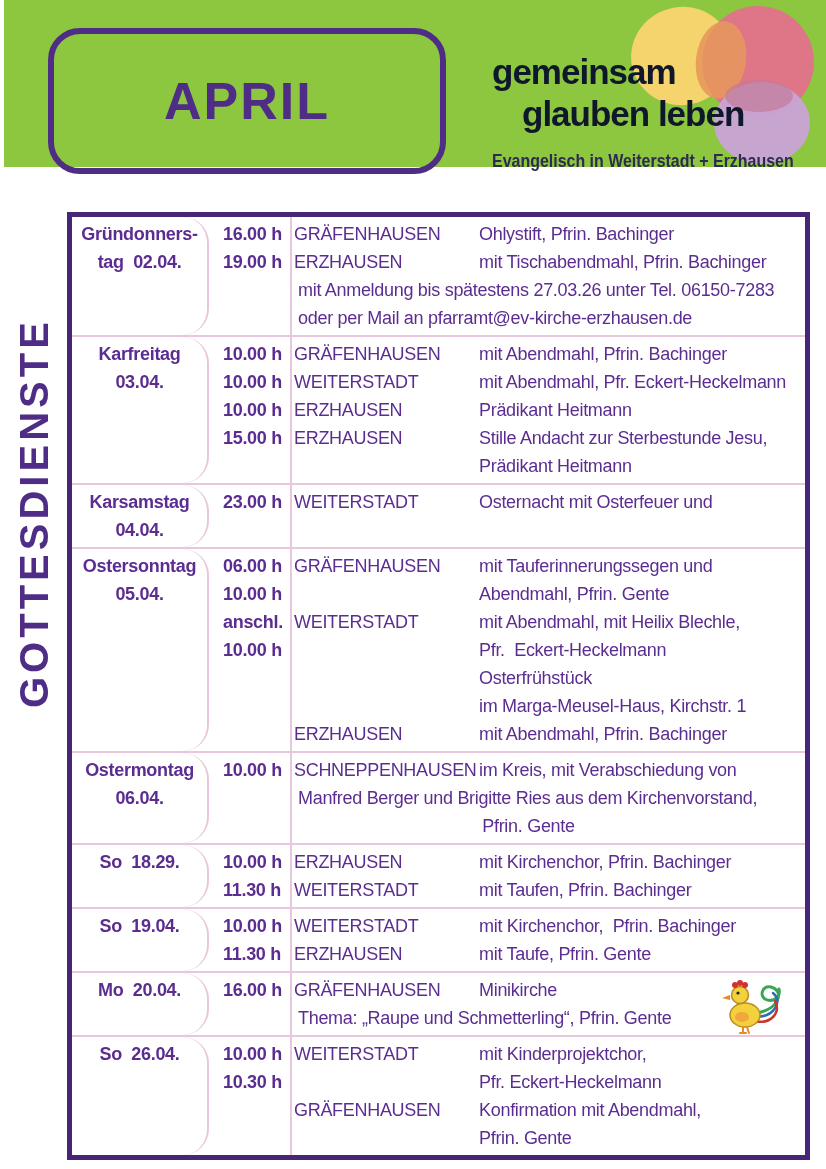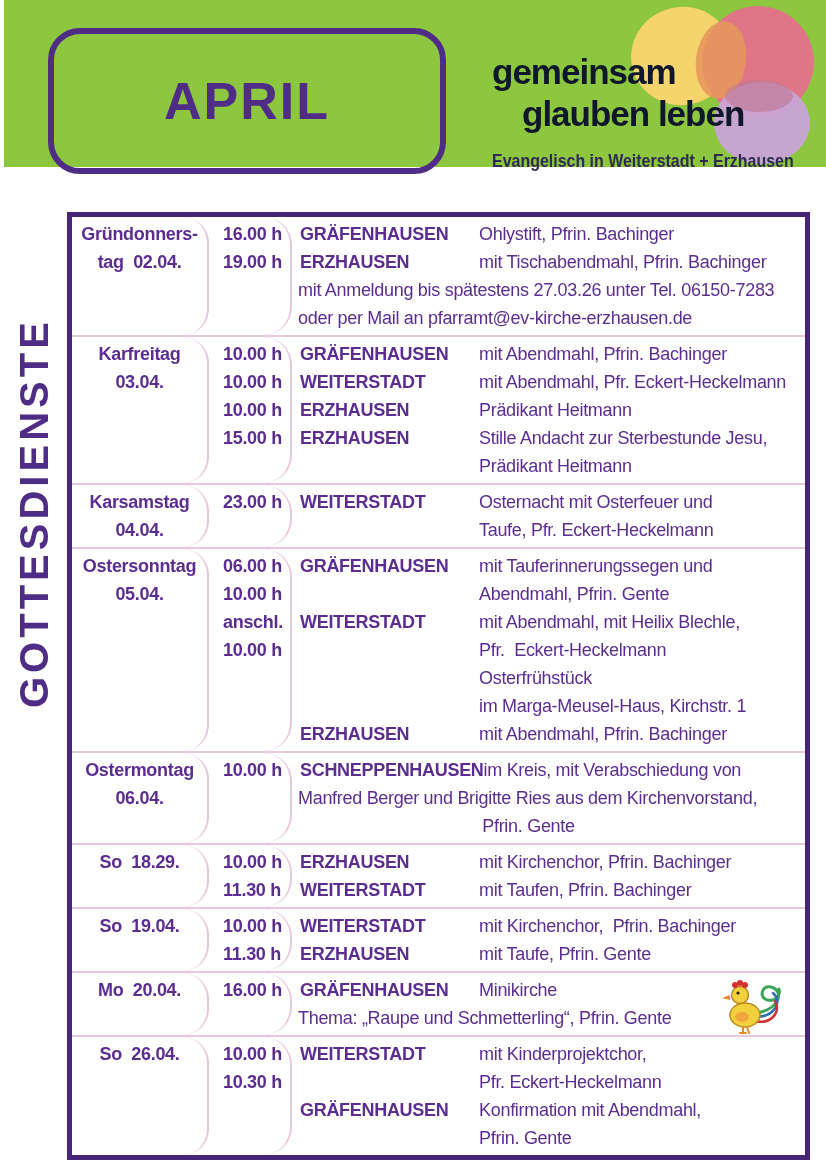--- a/index.html
+++ b/index.html
@@ -36,26 +36,26 @@
   }
   .row{display:flex;}
   .row + .row{border-top:2px solid var(--divider,#e8c7dc);}
   .date-cell{
     width:137px;min-width:137px;border-right:2px solid var(--divider,#e8c7dc);
     text-align:center;font-weight:bold;padding:3px 0;box-sizing:border-box;border-radius:26px;
   }
   .date-line{line-height:28px;white-space:pre;}
   .time-col{
     width:83px;min-width:83px;border-right:2px solid var(--divider,#e8c7dc);
-    padding:3px 0;box-sizing:border-box;border-radius:28px;
+    padding:3px 0;box-sizing:border-box;
   }
   .time-cell{line-height:28px;font-weight:bold;padding-left:14px;white-space:pre;}
   .main-col{flex:1;padding:3px 0;position:relative;overflow:hidden;}
   .main-line{line-height:28px;white-space:pre;display:flex;}
-  .loc{font-weight:bold;min-width:187px;padding-left:8px;box-sizing:border-box;}
+  .loc{font-weight:normal;min-width:187px;padding-left:2px;box-sizing:border-box;}
   .desc{}
   .main-line.span{display:block;padding-left:6px;}
   .main-line.center{display:block;text-align:center;padding-right:40px;}
   .rooster{position:absolute;right:16px;top:2px;}
 </style>
 </head>
 <body>
 
 <div class="banner">
   <div class="april-box">
@@ -120,21 +120,21 @@
       <div class="date-cell">
         <div class="date-line">Karsamstag</div>
         <div class="date-line">04.04.</div>
       </div>
       <div class="time-col">
         <div class="time-cell">23.00 h</div>
         <div class="time-cell"></div>
       </div>
       <div class="main-col">
         <div class="main-line entry"><span class="loc">WEITERSTADT</span><span class="desc">Osternacht mit Osterfeuer und</span></div>
-        <div class="main-line entry"><span class="loc"></span><span class="desc">Taufe, Pfr. Eckert-Heckelmann</span></div>
+        <div class="main-line entry"><span class="loc"></span></div>
       </div>
     </div>
     <div class="row">
       <div class="date-cell">
         <div class="date-line">Ostersonntag</div>
         <div class="date-line">05.04.</div>
       </div>
       <div class="time-col">
         <div class="time-cell">06.00 h</div>
         <div class="time-cell"></div>

